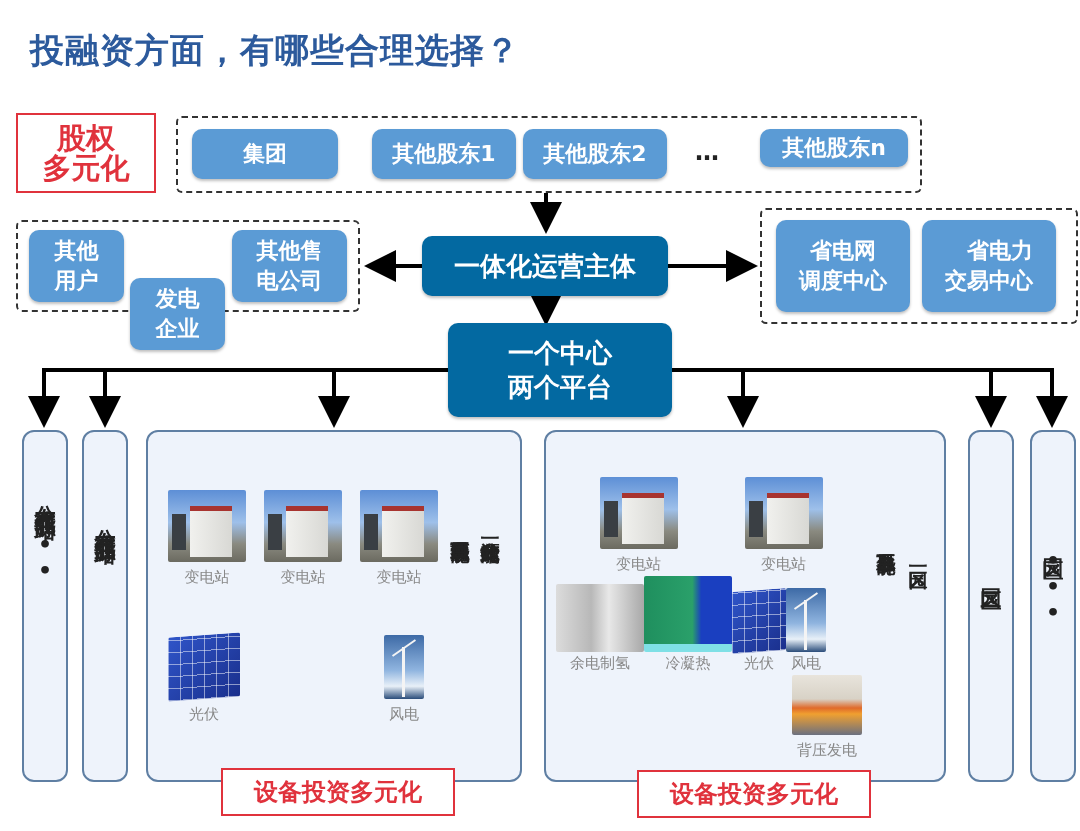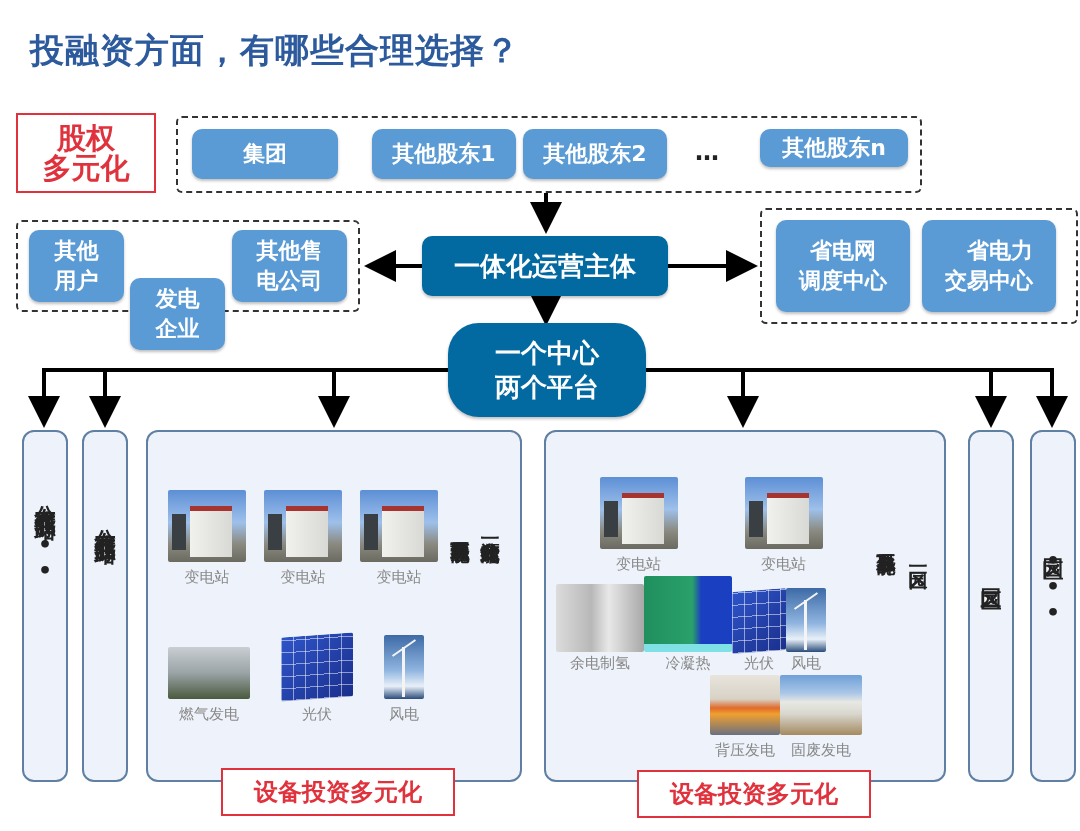--- a/index.html
+++ b/index.html
@@ -86,21 +86,21 @@
 电公司</div>
 
 <div class="abs orange" style="left:422px;top:236px;width:246px;height:60px;">一体化运营主体</div>
 
 <div class="abs dash" style="left:760px;top:208px;width:318px;height:116px;"></div>
 <div class="abs blue" style="left:776px;top:220px;width:134px;height:92px;white-space:pre-line;">省电网
 调度中心</div>
 <div class="abs blue" style="left:922px;top:220px;width:134px;height:92px;white-space:pre-line;text-align:right;">省电力
 交易中心</div>
 
-<div class="abs orange" style="left:448px;top:323px;width:198px;height:94px;white-space:pre-line;border-radius:31px;">一个中心
+<div class="abs orange" style="left:448px;top:323px;width:224px;height:94px;white-space:pre-line;">一个中心
 两个平台</div>
 
 <div class="abs card" style="left:22px;top:430px;width:46px;height:352px;display:flex;justify-content:center;padding-top:56px;">
   <div style="display:flex;flex-direction:column;align-items:center;">
     <span class="vtext">分布式能源站</span>
     <span class="dots" style="white-space:pre-line;text-align:center;line-height:26px;">•
 •
 •</span>
   </div>
 </div>
@@ -118,24 +118,20 @@
     <div class="item">
         <div class="pic img-sub"></div>
         <span class="cap">变电站</span>
       </div>
     <div class="item">
         <div class="pic img-sub"></div>
         <span class="cap">变电站</span>
       </div>
   </div>
   <div style="display:flex;justify-content:space-between;align-items:flex-end;margin-top:48px;padding-right:14px;">
-    <div class="item">
-        <div class="pic img-gas"></div>
-        <span class="cap">燃气发电</span>
-      </div>
     <div class="item">
         <div class="pic img-pv"></div>
         <span class="cap">光伏</span>
       </div>
     <div class="item">
         <div class="pic img-wind"></div>
         <span class="cap">风电</span>
       </div>
   </div>
 </div>
@@ -173,24 +169,20 @@
     <div class="item">
         <div class="pic img-wind"></div>
         <span class="cap" style="margin-top:2px;">风电</span>
       </div>
   </div>
   <div style="display:flex;justify-content:flex-end;align-items:flex-end;margin-top:2px;padding-right:4px;">
     <div class="item" style="margin-left:10px;">
         <div class="pic img-back"></div>
         <span class="cap">背压发电</span>
       </div>
-    <div class="item">
-        <div class="pic img-waste"></div>
-        <span class="cap">固废发电</span>
-      </div>
   </div>
 </div>
 <div class="abs" style="left:874px;top:540px;display:flex;flex-direction:row-reverse;gap:6px;align-items:flex-start;">
   <span class="vtext" style="font-size:19px;letter-spacing:0;margin-top:16px;">园区一</span>
   <span class="vtext" style="font-size:19px;letter-spacing:0;">多能互补项目</span>
 </div>
 <div class="abs redbox" style="left:637px;top:770px;width:234px;height:48px;font-size:24px;">设备投资多元化</div>
 
 <div class="abs card" style="left:968px;top:430px;width:46px;height:352px;display:flex;justify-content:center;padding-top:140px;">
   <span class="vtext">园区二</span>

